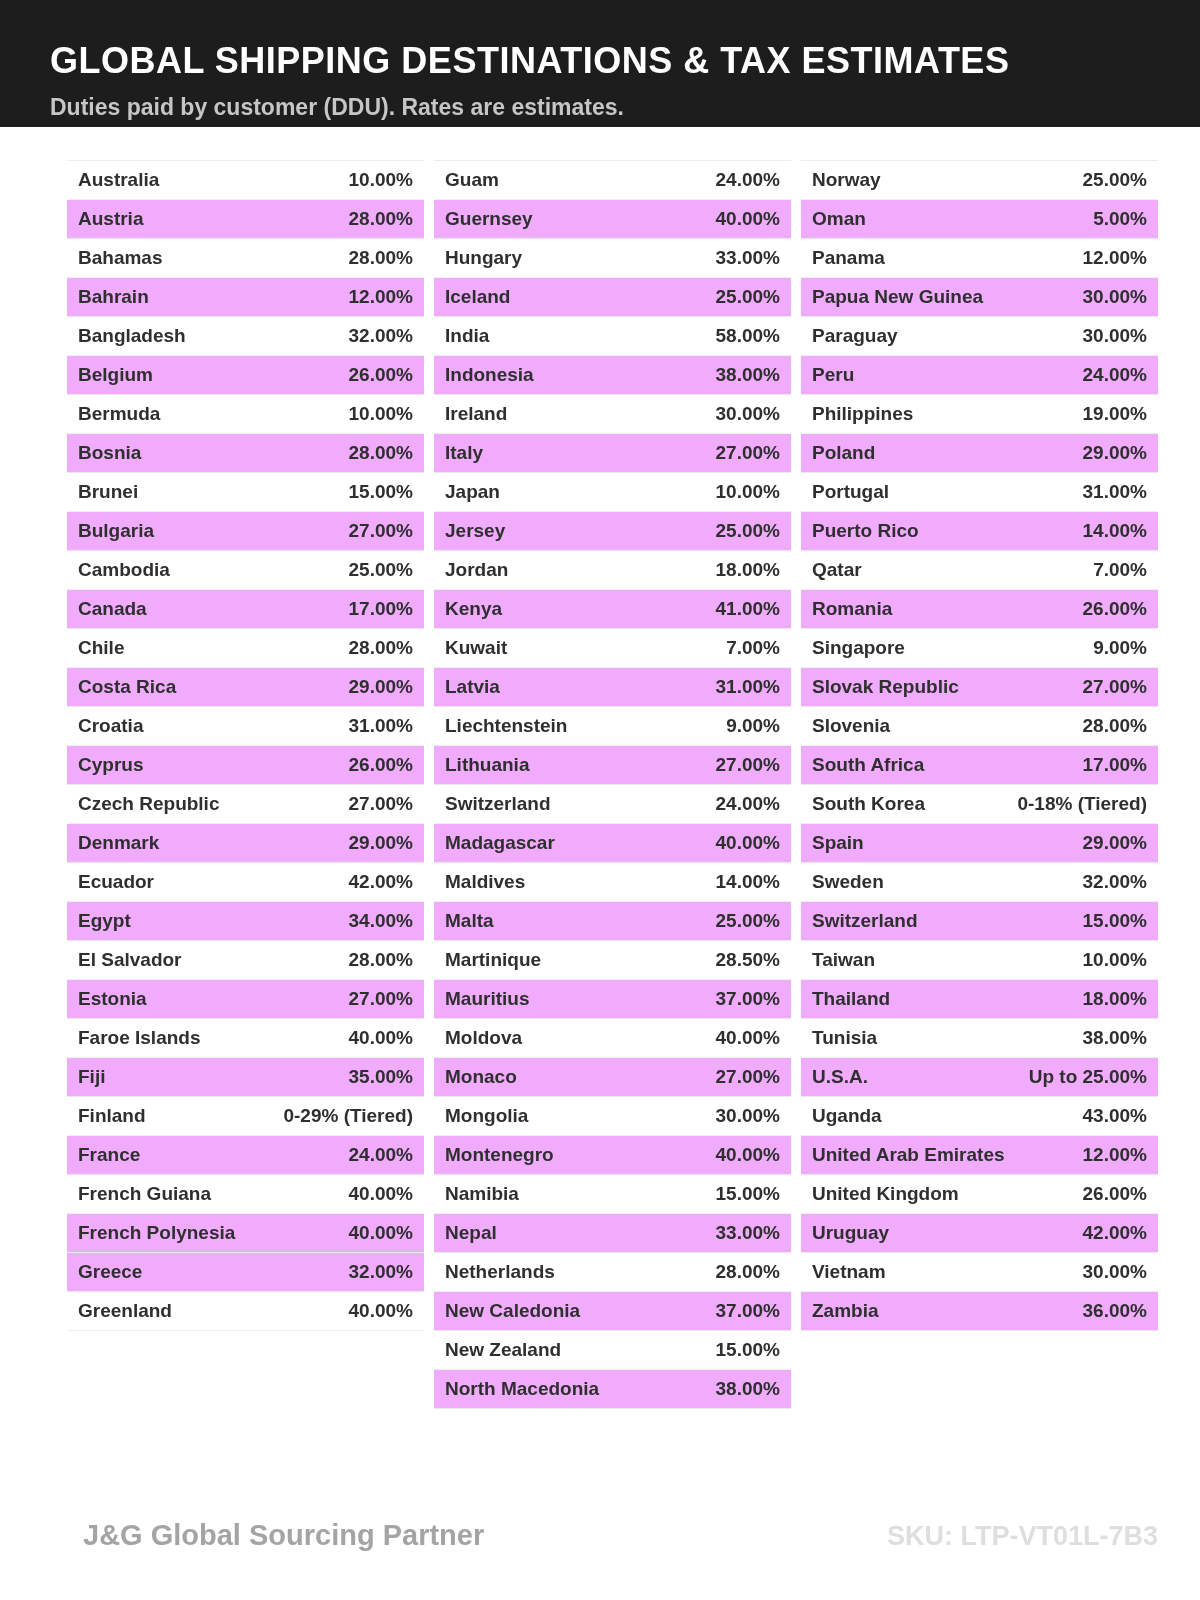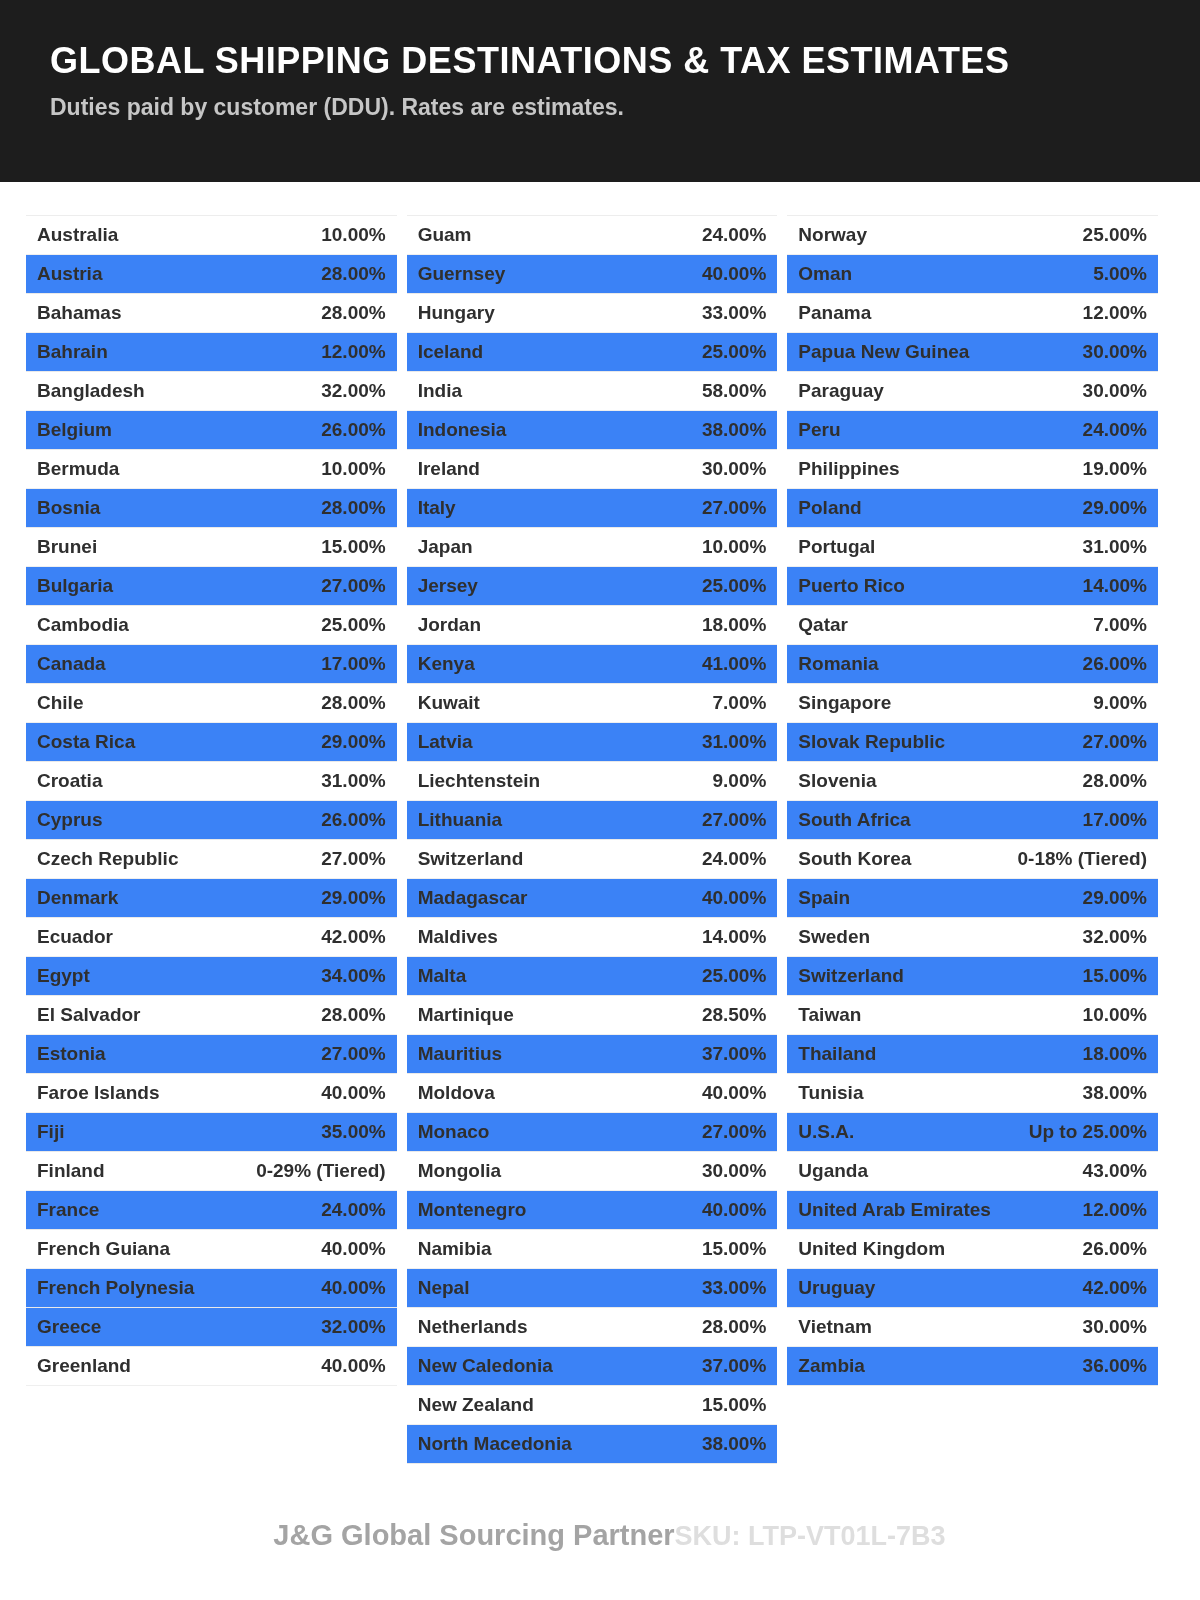--- a/index.html
+++ b/index.html
@@ -9,64 +9,64 @@
     height: 1600px;
     position: relative;
     font-family: "Liberation Sans", sans-serif;
     color: #2f2f2f;
     overflow: hidden;
   }
   .header {
     background: #1d1d1d;
     color: #ffffff;
     padding: 40px 50px 34px 50px;
-    height: 182px;
+    height: 127px;
   }
   .title {
     font-size: 36px;
     font-weight: 800;
     letter-spacing: 0.5px;
     white-space: nowrap;
   }
   .subtitle {
     font-size: 23px;
     font-weight: 700;
     color: #c6c6c6;
     margin-top: 12px;
   }
   .table-wrap {
     display: flex;
     gap: 10px;
-    padding: 33px 42px 0 26px;
+    padding: 33px 42px 0 67px;
   }
   .col {
     flex: 1;
     border-top: 1px solid #ededed;
   }
   .row {
     display: flex;
     justify-content: space-between;
     align-items: center;
     height: 39px;
     padding: 0 11px;
     font-size: 19px;
     font-weight: 700;
     border-bottom: 1px solid #efefef;
     background: #ffffff;
   }
-  .row.alt { background: #3b82f6; border-bottom-color: #e9e9e9; }
+  .row.alt { background: #f0abfc; border-bottom-color: #e9e9e9; }
   .country { white-space: nowrap; }
   .rate { white-space: nowrap; text-align: right; }
   .footer {
     position: absolute;
-    left: 36px;
+    left: 58px;
     right: 42px;
     bottom: 48px;
     display: flex;
-    justify-content: center;
+    justify-content: space-between;
     align-items: flex-end;
     margin-left: 25px;
   }
   .brand {
     color: #a4a4a4;
     font-size: 29px;
     font-weight: 800;
   }
   .sku {
     color: #dedede;

